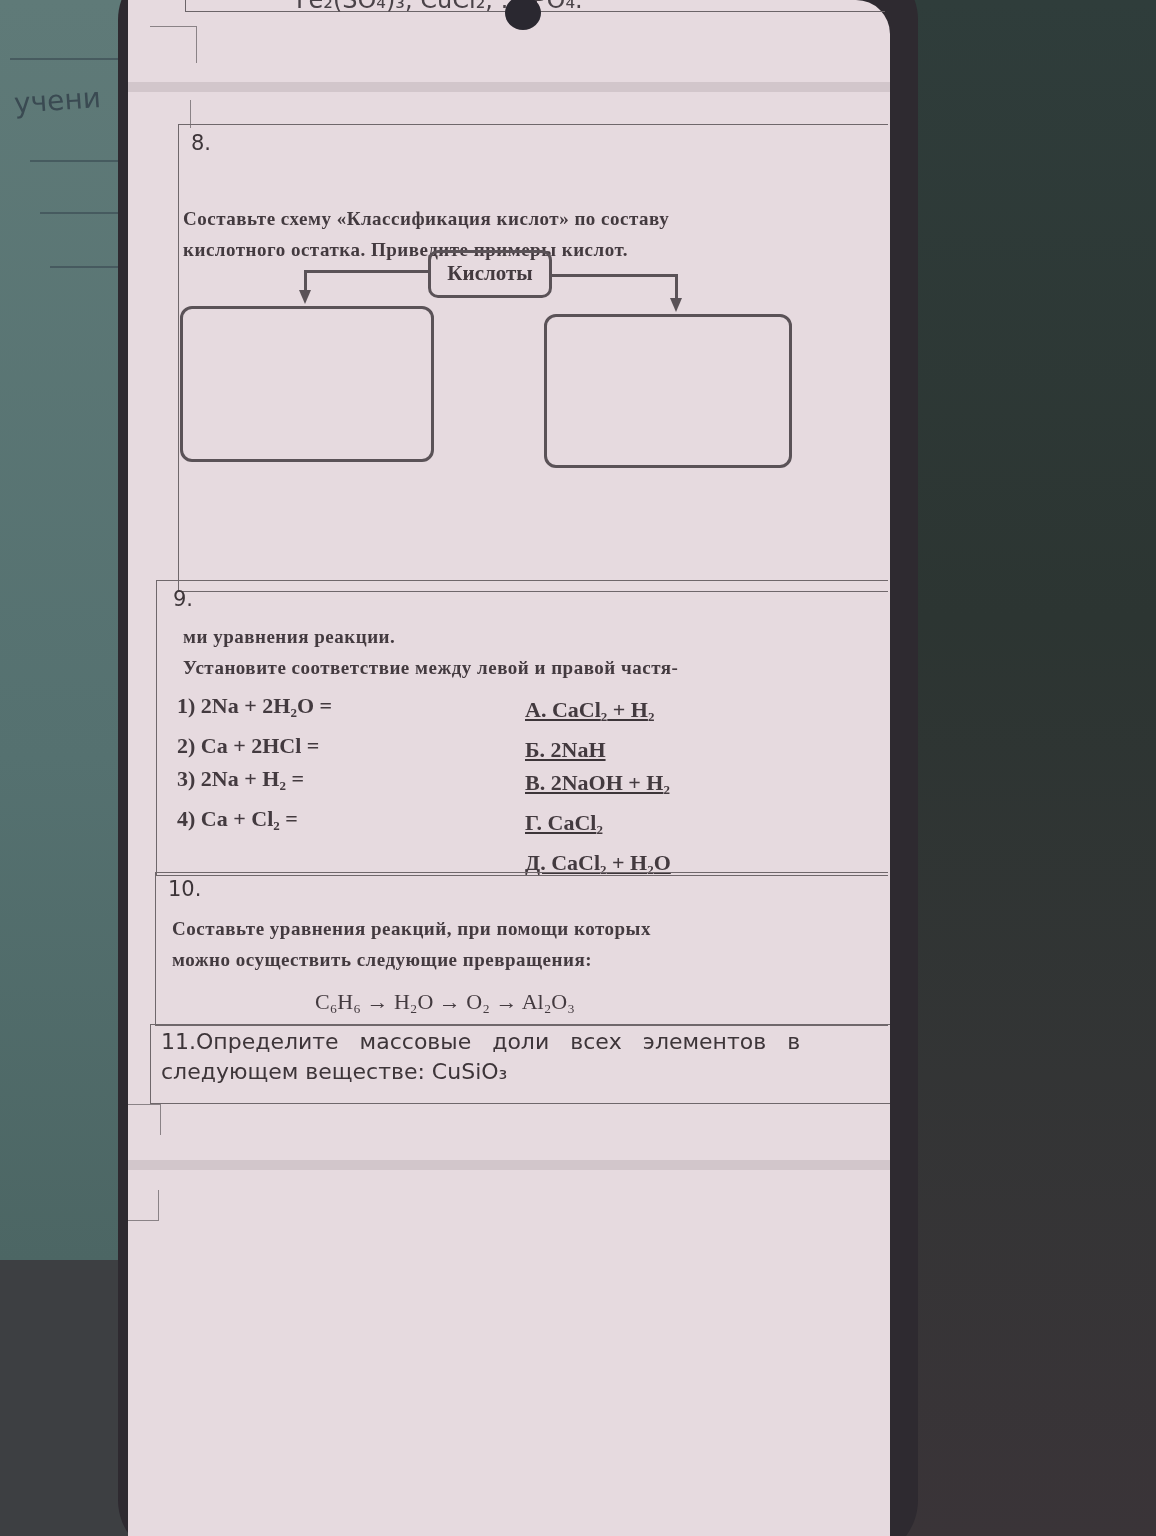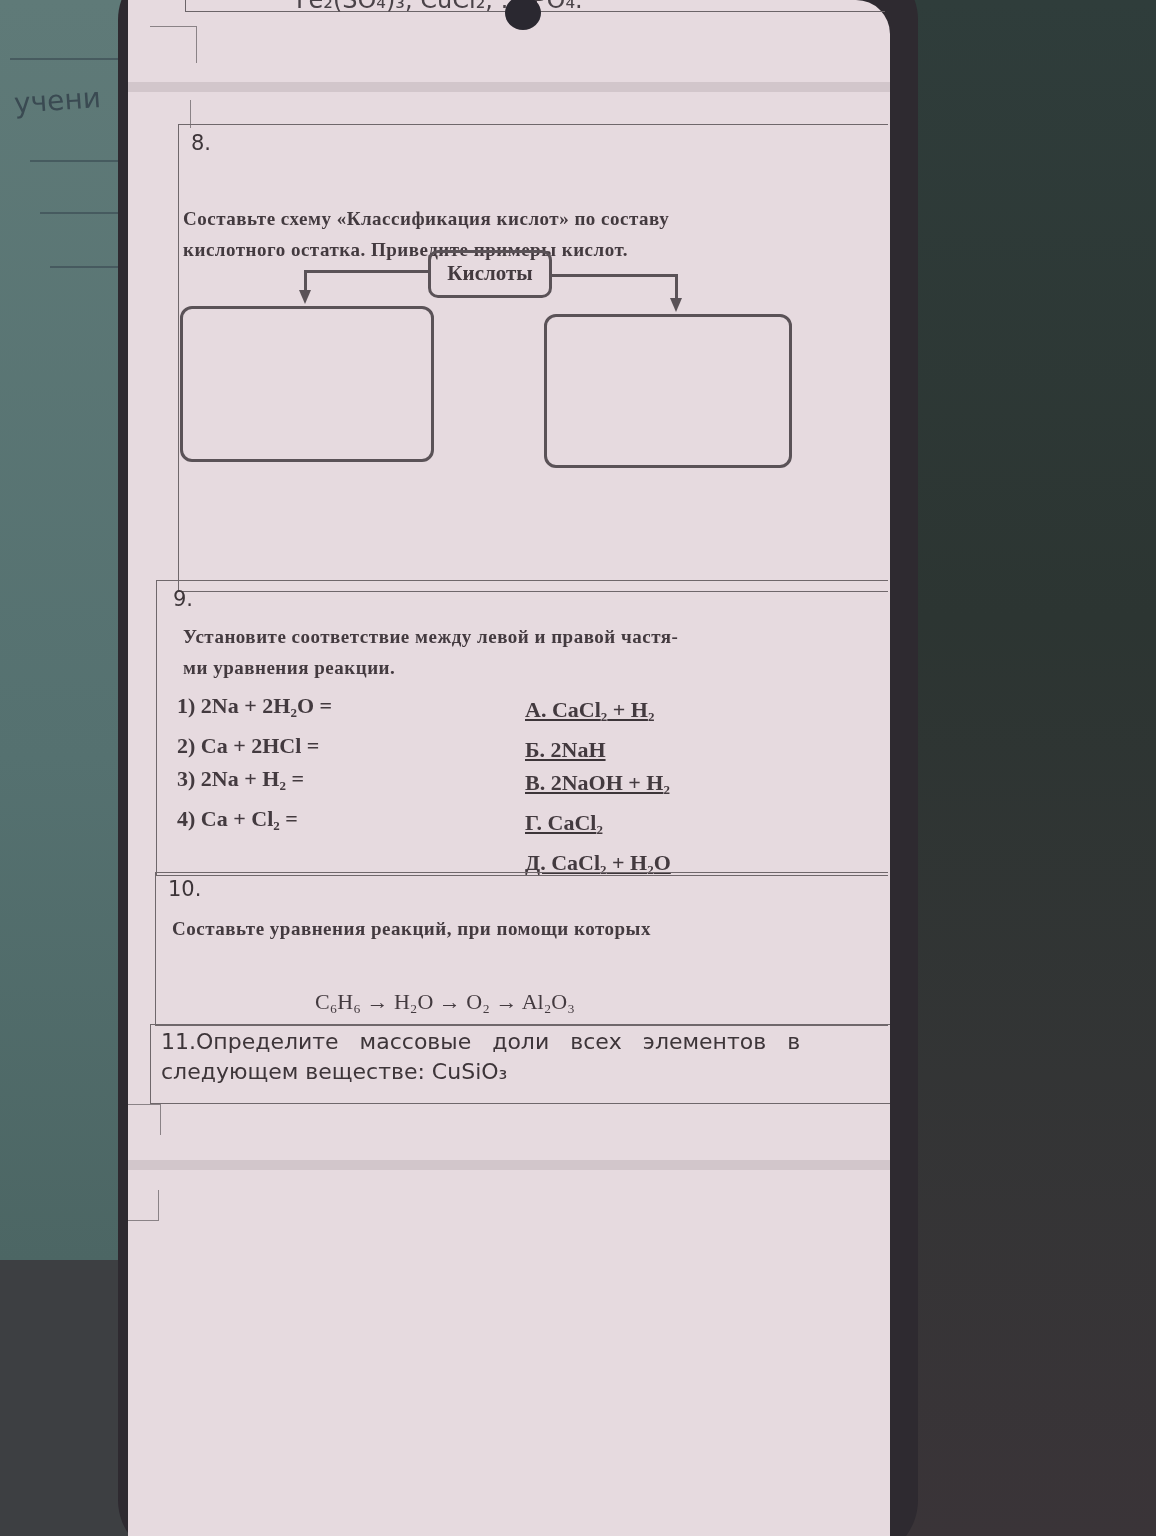--- a/index.html
+++ b/index.html
@@ -70,42 +70,43 @@
 <div class="arrow" style="left:299px;top:290px;"></div>
 <div class="conn" style="left:552px;top:274px;width:124px;height:3px;"></div>
 <div class="conn" style="left:675px;top:274px;width:3px;height:26px;"></div>
 <div class="arrow" style="left:670px;top:298px;"></div>
 <div class="diagram-box" style="left:180px;top:306px;width:254px;height:156px;"></div>
 <div class="diagram-box" style="left:544px;top:314px;width:248px;height:154px;"></div>
 
 <div class="card" style="left:156px;top:580px;width:732px;height:296px;border-right:none;">
   <div class="num" style="position:absolute;left:16px;top:6px;">9.</div>
   <div class="q" style="position:absolute;left:26px;top:40px;width:690px;">
+    <div>ми уравнения реакции.</div>
     <div>Установите соответствие между левой и правой частя-</div>
-    <div>ми уравнения реакции.</div>
   </div>
   <div style="position:absolute;left:20px;top:108px;">
     <div class="eq"><span>1) 2Na + 2H</span><sub>2</sub><span>O =</span></div>
     <div class="eq"><span>2) Ca + 2HCl =</span></div>
     <div class="eq"><span>3) 2Na + H</span><sub>2</sub><span> =</span></div>
     <div class="eq"><span>4) Ca + Cl</span><sub>2</sub><span> =</span></div>
   </div>
   <div style="position:absolute;left:368px;top:112px;text-decoration:underline;">
     <div class="eq"><span>А. CaCl</span><sub>2</sub><span> + H</span><sub>2</sub></div>
     <div class="eq"><span>Б. 2NaH</span></div>
     <div class="eq"><span>В. 2NaOH + H</span><sub>2</sub></div>
     <div class="eq"><span>Г. CaCl</span><sub>2</sub></div>
     <div class="eq"><span>Д. CaCl</span><sub>2</sub><span> + H</span><sub>2</sub><span>O</span></div>
   </div>
 </div>
 
 <div class="card" style="left:155px;top:872px;width:733px;height:154px;border-right:none;">
   <div class="num" style="position:absolute;left:12px;top:4px;">10.</div>
   <div class="q" style="position:absolute;left:16px;top:40px;width:700px;">
     <div>Составьте уравнения реакций, при помощи которых</div>
+    <div>можно осуществить следующие превращения:</div>
   </div>
   <div style="position:absolute;left:159px;top:116px;font-size:22px;color:#433a3f;">C₆H₆ → H₂O → O₂ → Al₂O₃</div>
 </div>
 
 <div class="card" style="left:150px;top:1024px;width:740px;height:80px;border-right:none;">
   <div class="sans" style="position:absolute;left:10px;top:4px;white-space:pre;">11.Определите   массовые   доли   всех   элементов   в</div>
   <div class="sans" style="position:absolute;left:10px;top:34px;">следующем веществе: CuSiO₃</div>
 </div>
 
 <div class="bracket" style="left:128px;top:1104px;width:32px;height:30px;border-left:none;border-bottom:none;"></div>

